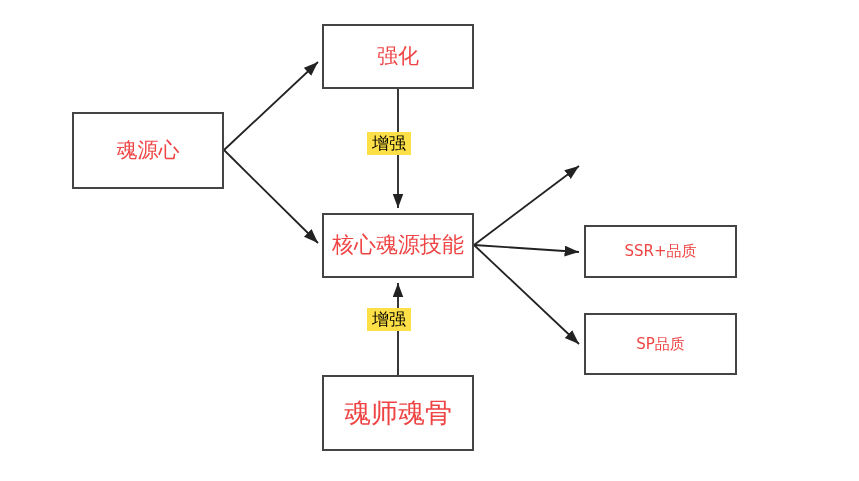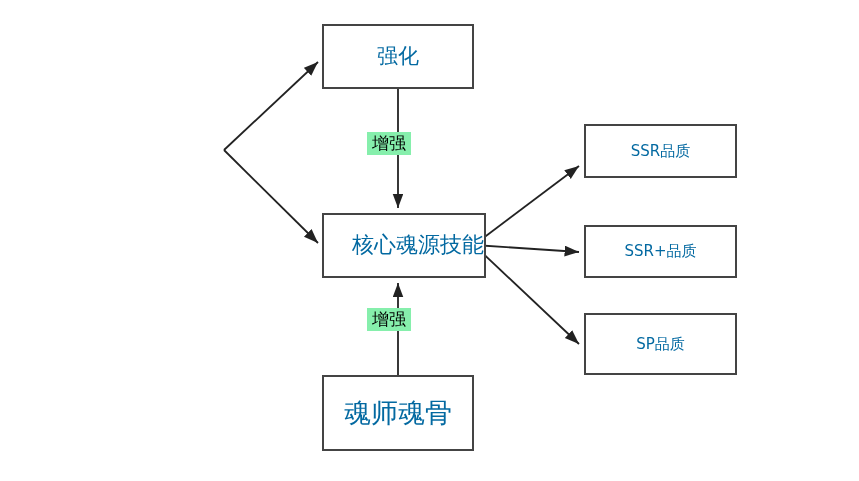--- a/index.html
+++ b/index.html
@@ -26,40 +26,40 @@
   }
   .node {
     position: absolute;
     box-sizing: border-box;
     border: 2px solid #444444;
     background: #ffffff;
     display: flex;
     align-items: center;
     justify-content: center;
     text-align: center;
-    color: #0369a1;
+    color: #ef4444;
     z-index: 2;
   }
   .node-label {
     line-height: 1.1;
     white-space: nowrap;
   }
   
   #node-soul-source-heart {
     left: 72px;  top: 112px;  width: 152px; height: 77px;
   }
   #node-soul-source-heart .node-label { font-size: 21px; }
   
   #node-enhance-box {
     left: 322px; top: 24px;  width: 152px; height: 65px;
   }
   #node-enhance-box .node-label { font-size: 21px; }
   
   #node-core-skill {
-    left: 322px; top: 213px; width: 164px; height: 65px; justify-content: flex-end;
+    left: 322px; top: 213px; width: 152px; height: 65px;
   }
   #node-core-skill .node-label { font-size: 22px; }
   
   #node-soul-bone {
     left: 322px; top: 375px; width: 152px; height: 76px;
   }
   #node-soul-bone .node-label { font-size: 27px; }
   
   #node-quality-ssr {
     left: 584px; top: 124px; width: 153px; height: 54px;
@@ -71,21 +71,21 @@
     left: 584px; top: 313px; width: 153px; height: 62px;
   }
   #node-quality-ssr .node-label,
   #node-quality-ssr-plus .node-label,
   #node-quality-sp .node-label {
     font-size: 15px;
   }
   
   .edge-label {
     position: absolute;
-    background: #86efac;
+    background: #fde047;
     color: #000000;
     font-size: 17px;
     line-height: 1;
     padding: 3px 5px;
     z-index: 3;
     white-space: nowrap;
   }
   #edge-label-enhance-top {
     left: 367px; top: 132px;
   }
@@ -113,36 +113,36 @@
 
     <line x1="398" y1="375" x2="398" y2="283" stroke="#222222" stroke-width="1.8" marker-end="url(#arrowhead)"></line>
 
     <line x1="474" y1="245" x2="579" y2="166" stroke="#222222" stroke-width="1.8" marker-end="url(#arrowhead)"></line>
 
     <line x1="474" y1="245" x2="579" y2="252" stroke="#222222" stroke-width="1.8" marker-end="url(#arrowhead)"></line>
 
     <line x1="474" y1="245" x2="579" y2="344" stroke="#222222" stroke-width="1.8" marker-end="url(#arrowhead)"></line>
   </svg>
 
+  <div class="node" id="node-soul-source-heart">
+    <span class="node-label">魂源心</span>
+  </div>
 
   <div class="node" id="node-enhance-box">
     <span class="node-label">强化</span>
   </div>
 
   <div class="node" id="node-core-skill">
     <span class="node-label">核心魂源技能</span>
   </div>
 
   <div class="node" id="node-soul-bone">
     <span class="node-label">魂师魂骨</span>
   </div>
 
-  <div class="node" id="node-quality-ssr">
-    <span class="node-label">SSR品质</span>
-  </div>
 
   <div class="node" id="node-quality-ssr-plus">
     <span class="node-label">SSR+品质</span>
   </div>
 
   <div class="node" id="node-quality-sp">
     <span class="node-label">SP品质</span>
   </div>
 
   <div class="edge-label" id="edge-label-enhance-top">增强</div>

